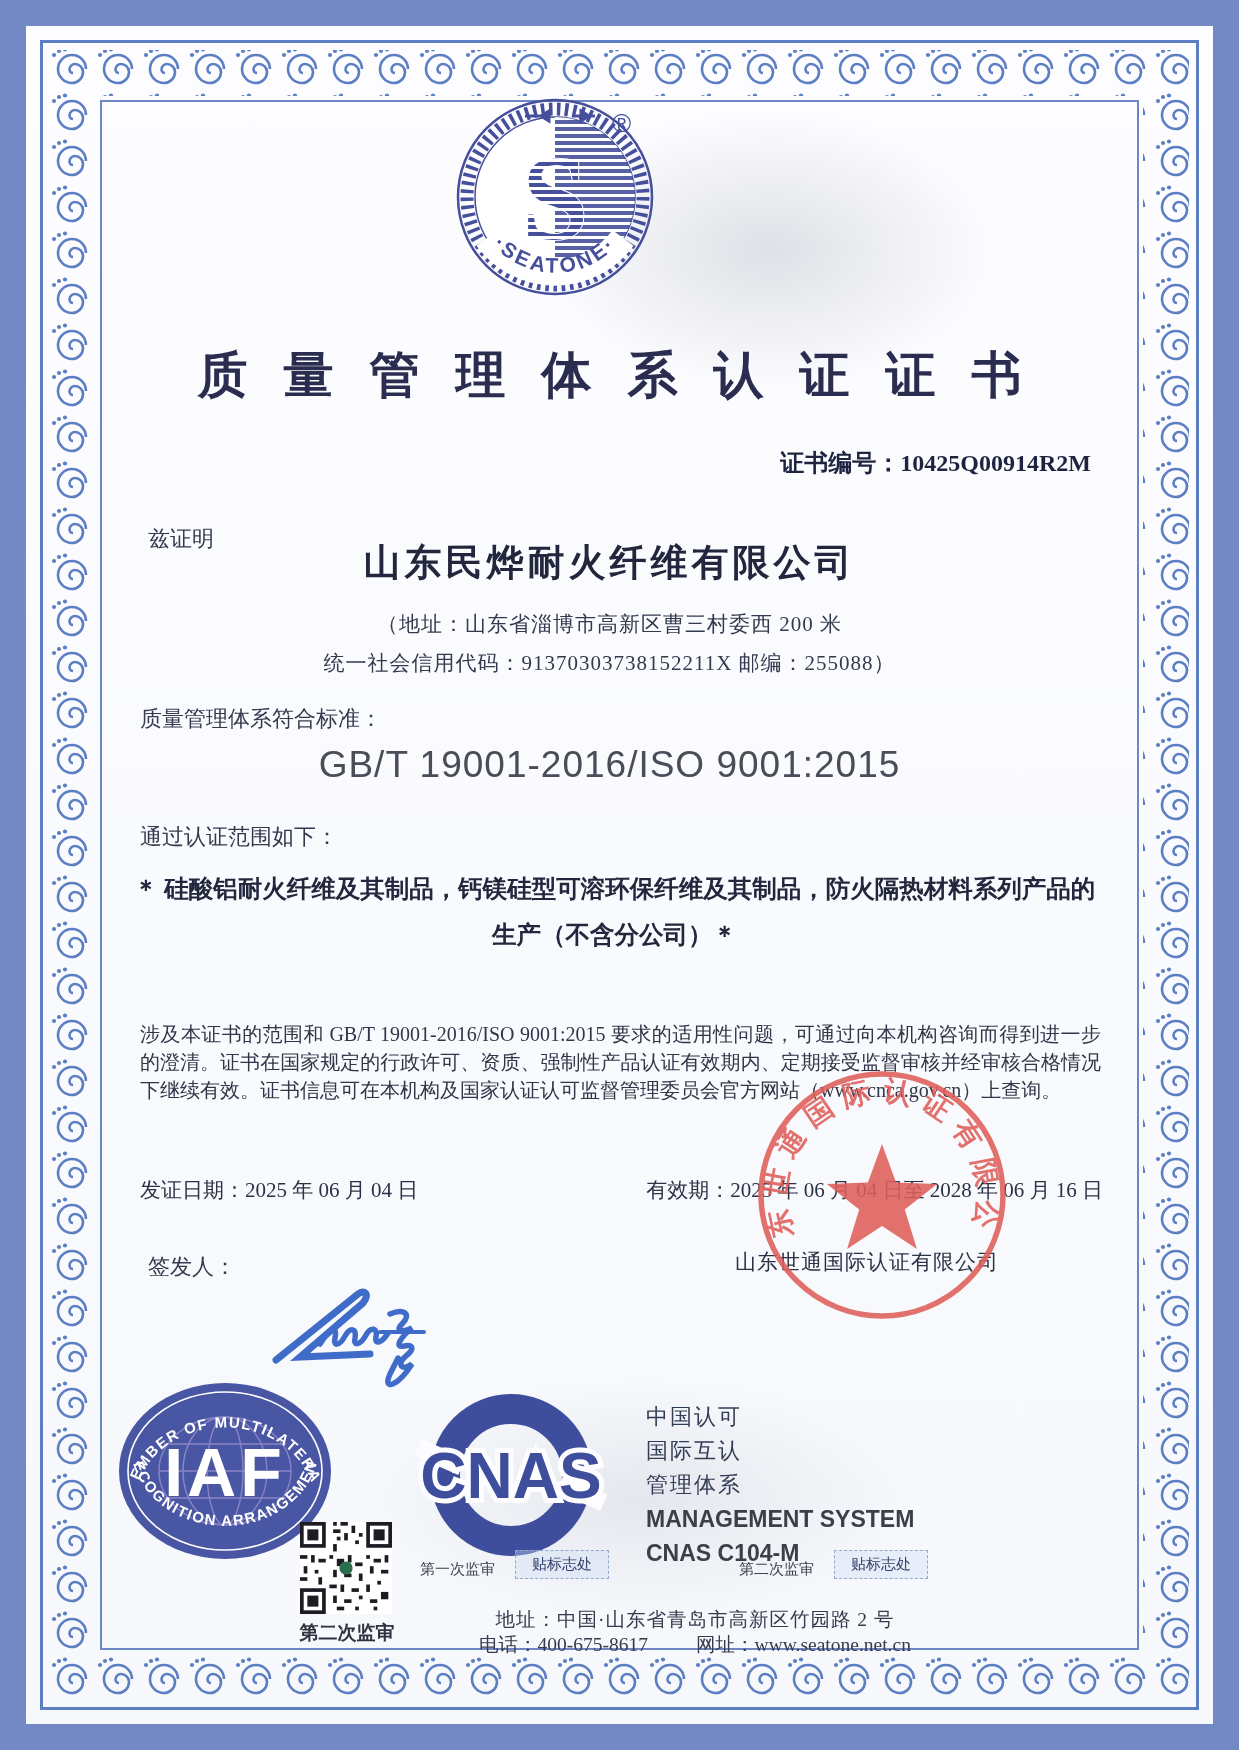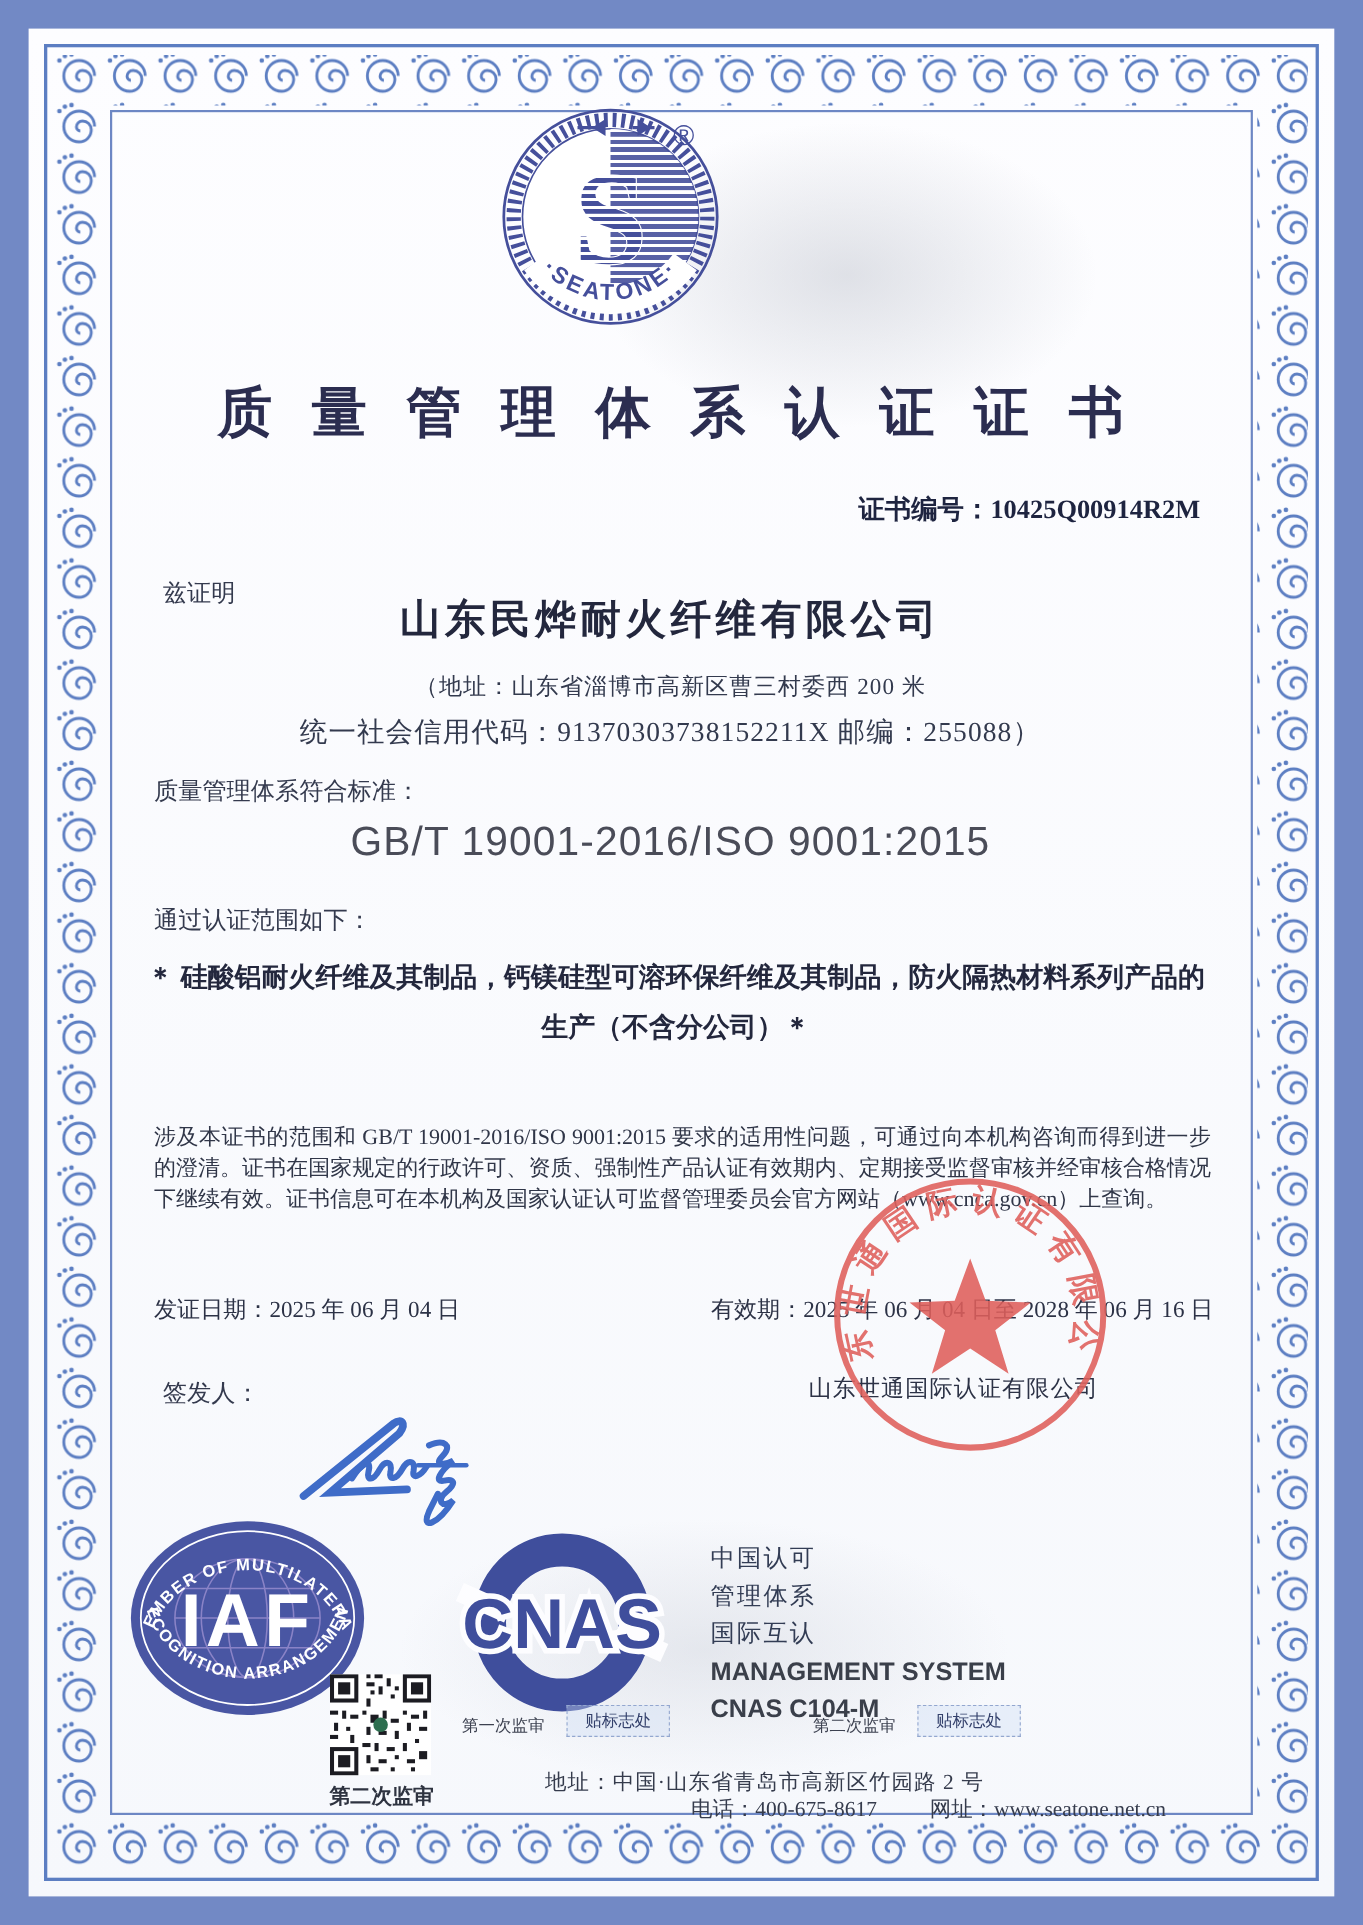--- a/index.html
+++ b/index.html
@@ -20,40 +20,40 @@
   .wm2{left:360px;top:1380px;width:560px;height:240px;background:radial-gradient(ellipse at center,rgba(185,190,202,.30),rgba(185,190,202,0) 70%);}
 
   .abs{position:absolute;}
   .ctr{left:120px;right:140px;text-align:center;}
 
   .title{top:342px;font-size:50px;font-weight:bold;color:#2b2d50;letter-spacing:36px;text-indent:36px;}
   .certno{top:447px;right:148px;font-size:24px;font-weight:bold;color:#1e2440;}
   .certify{top:524px;left:148px;font-size:22px;color:#343a4e;}
   .company{top:538px;font-size:37px;font-weight:bold;color:#23273d;letter-spacing:4px;}
   .addr1{top:610px;font-size:21px;color:#333a4e;letter-spacing:1px;}
-  .addr2{top:649px;font-size:25px;color:#333a4e;letter-spacing:1px;}
+  .addr2{top:649px;font-size:21px;color:#333a4e;letter-spacing:1px;}
   .stdlabel{top:704px;left:140px;font-size:22px;color:#343a4e;font-family:Liberation Serif, serif;}
   .stdvalue{top:744px;font-size:37px;color:#4a4c58;font-family:"Liberation Sans",sans-serif;letter-spacing:1px;}
   .scopelabel{top:822px;left:140px;font-size:22px;color:#343a4e;}
   .scopetext{top:866px;left:128px;right:138px;text-align:center;font-size:24.5px;font-weight:bold;color:#23273d;line-height:46px;}
   .legal{top:1020px;left:140px;right:138px;font-size:20px;color:#303648;line-height:28px;text-align:justify;}
   .dates{top:1176px;left:140px;right:136px;display:flex;justify-content:space-between;font-size:21px;color:#2c3246;}
   .signer{top:1252px;left:148px;font-size:22px;color:#343a4e;}
   .issuer{top:1248px;left:735px;font-size:21px;color:#2c3246;letter-spacing:1px;}
 
   .acc-text{top:1388px;left:646px;line-height:34px;font-size:22px;color:#323c54;letter-spacing:2px;margin-top:12px;}
   .acc-en{font-family:"Liberation Sans",sans-serif;font-weight:bold;font-size:23px;color:#3a3f4a;letter-spacing:0;}
   .qr-caption{top:1620px;left:272px;width:150px;text-align:center;font-size:19px;font-weight:600;color:#2e3340;font-family:"Liberation Sans",sans-serif;}
 
   .audit-row{top:1550px;left:420px;right:150px;display:flex;align-items:flex-end;font-size:15px;color:#3c4150;}
   .sticker-box{border:1.6px dashed #93a7cf;background:rgba(205,222,244,.38);padding:4px 16px;color:#33406b;margin-left:20px;}
   .audit2{margin-left:130px;}
   .note{top:1580px;left:330px;width:730px;text-align:center;font-size:19.5px;color:#353b4c;}
   .address{top:1606px;left:330px;width:730px;text-align:center;font-size:19.5px;color:#353b4c;letter-spacing:1px;}
-  .phone-row{top:1631px;left:330px;width:730px;display:flex;justify-content:flex-end;gap:48px;font-size:19.5px;color:#353b4c;}
+  .phone-row{top:1631px;left:330px;width:730px;display:flex;justify-content:center;gap:48px;font-size:19.5px;color:#353b4c;}
 
   svg{display:block;}
 </style>
 </head>
 <body>
 
 <div class="page">
 
   <div class="paper"></div>
   <div class="wm wm1"></div>
@@ -167,22 +167,22 @@
 
   <svg class="abs" style="left:386px;top:1390px;" width="250" height="170" viewBox="0 0 250 170">
     <circle cx="125" cy="85" r="66" fill="none" stroke="#3f4e9c" stroke-width="30"></circle>
     <rect x="30" y="58" width="48" height="18" fill="#fdfdff" transform="rotate(24 54 67)"></rect>
     <rect x="172" y="94" width="48" height="18" fill="#fdfdff" transform="rotate(24 196 103)"></rect>
     <text x="125" y="108" text-anchor="middle" font-family="Liberation Sans, sans-serif" font-weight="bold" font-size="64" fill="#3f4e9c" stroke="#fdfdff" stroke-width="10" paint-order="stroke">CNAS</text>
   </svg>
 
   <div class="abs acc-text">
     <div>中国认可</div>
+    <div>国际互认</div>
     <div>管理体系</div>
-    <div>国际互认</div>
     <div class="acc-en">MANAGEMENT SYSTEM</div>
     <div class="acc-en">CNAS C104-M</div>
   </div>
 
   <svg class="abs" style="left:300px;top:1522px;" width="92" height="92" viewBox="0 0 25 25">
     <rect x="0" y="0" width="25" height="25" fill="#ffffff"></rect>
     <g fill="#1c1c22">
       <rect x="0" y="0" width="7" height="7"></rect>
         <rect x="18" y="0" width="7" height="7"></rect>
         <rect x="0" y="18" width="7" height="7"></rect>

